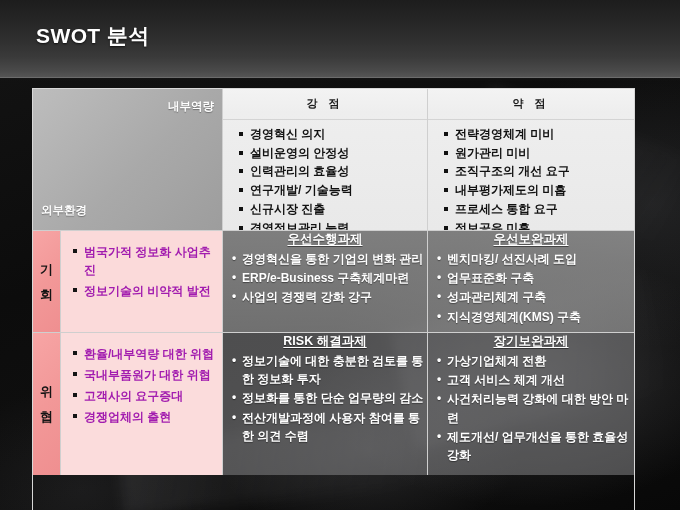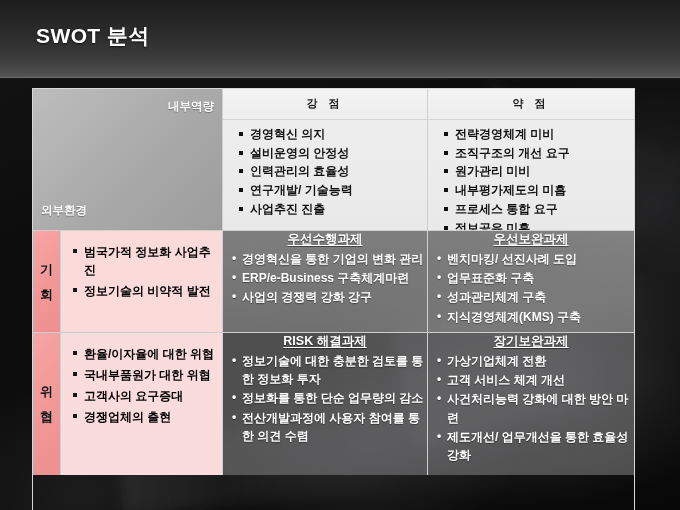--- a/index.html
+++ b/index.html
@@ -182,21 +182,21 @@
     content: "";
     position: absolute;
     left: 0; top: 7px;
     width: 4px; height: 4px;
     background: #111111;
   }
 
   .pink-list { margin: 12px 0 0 12px; }
   .pink-list li {
     padding-left: 11px;
-    color: #000000;
+    color: #a21caf;
     font-size: 12px;
     font-weight: bold;
     line-height: 1.5;
     margin-bottom: 3px;
   }
   .pink-list li::before {
     content: "";
     position: absolute;
     left: 0; top: 6px;
     width: 4px; height: 4px;
@@ -243,31 +243,32 @@
     </div>
 
     <div class="cell hdr-col">
       <div class="col-title">강 점</div>
       <div class="divider"></div>
       <ul class="sq-list">
           <li>경영혁신 의지</li>
           <li>설비운영의 안정성</li>
           <li>인력관리의 효율성</li>
           <li>연구개발/ 기술능력</li>
-          <li>사업추진 진출</li>
+          <li>신규시장 진출</li>
+          <li>경영정보관리 능력</li>
         </ul>
     </div>
 
     <div class="cell hdr-col last-col">
       <div class="col-title">약 점</div>
       <div class="divider"></div>
       <ul class="sq-list">
           <li>전략경영체계 미비</li>
+          <li>원가관리 미비</li>
           <li>조직구조의 개선 요구</li>
-          <li>원가관리 미비</li>
           <li>내부평가제도의 미흡</li>
           <li>프로세스 통합 요구</li>
           <li>정보공유 미흡</li>
         </ul>
     </div>
 
     <div class="cell axis-label">
       <div class="stacked">기<br>회</div>
     </div>
     <div class="cell env-cell">
@@ -292,21 +293,21 @@
           <li>성과관리체계 구축</li>
           <li>지식경영체계(KMS) 구축</li>
         </ul>
     </div>
 
     <div class="cell axis-label last-row">
       <div class="stacked">위<br>협</div>
     </div>
     <div class="cell env-cell row-threat last-row">
       <ul class="pink-list">
-          <li>환율/이자율에 대한 위협</li>
+          <li>환율/내부역량 대한 위협</li>
           <li>국내부품원가 대한 위협</li>
           <li>고객사의 요구증대</li>
           <li>경쟁업체의 출현</li>
         </ul>
     </div>
     <div class="cell quad row-thr last-row">
       <div class="quad-title">RISK 해결과제</div>
       <ul class="quad-list">
           <li>정보기술에 대한 충분한 검토를 통한 정보화 투자</li>
           <li>정보화를 통한 단순 업무량의 감소</li>

